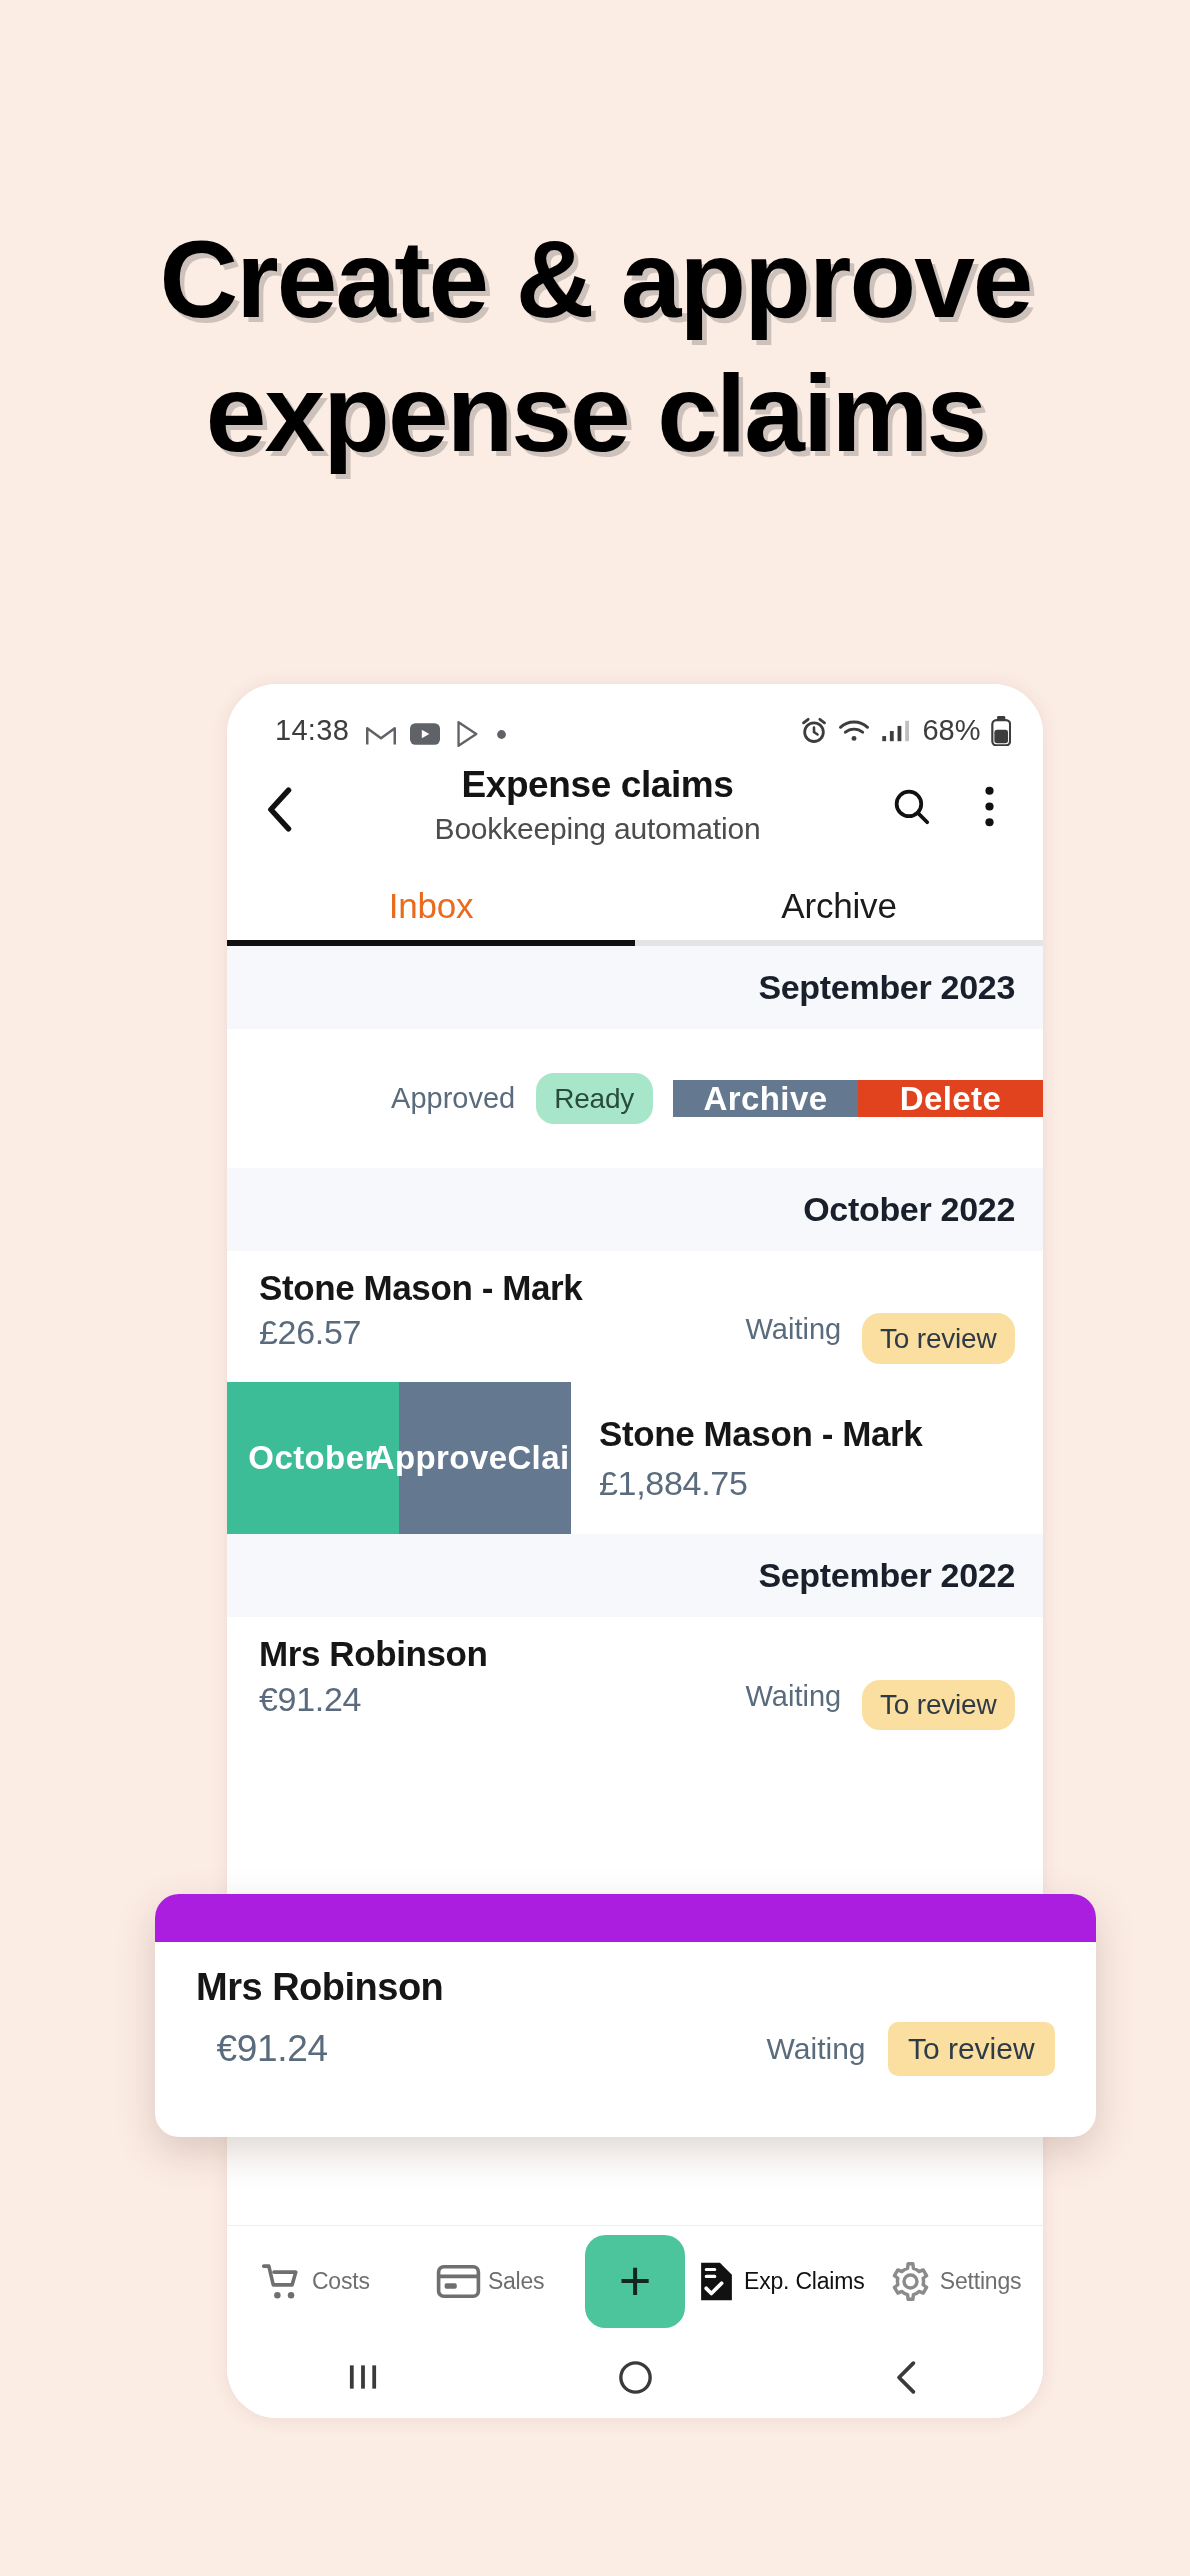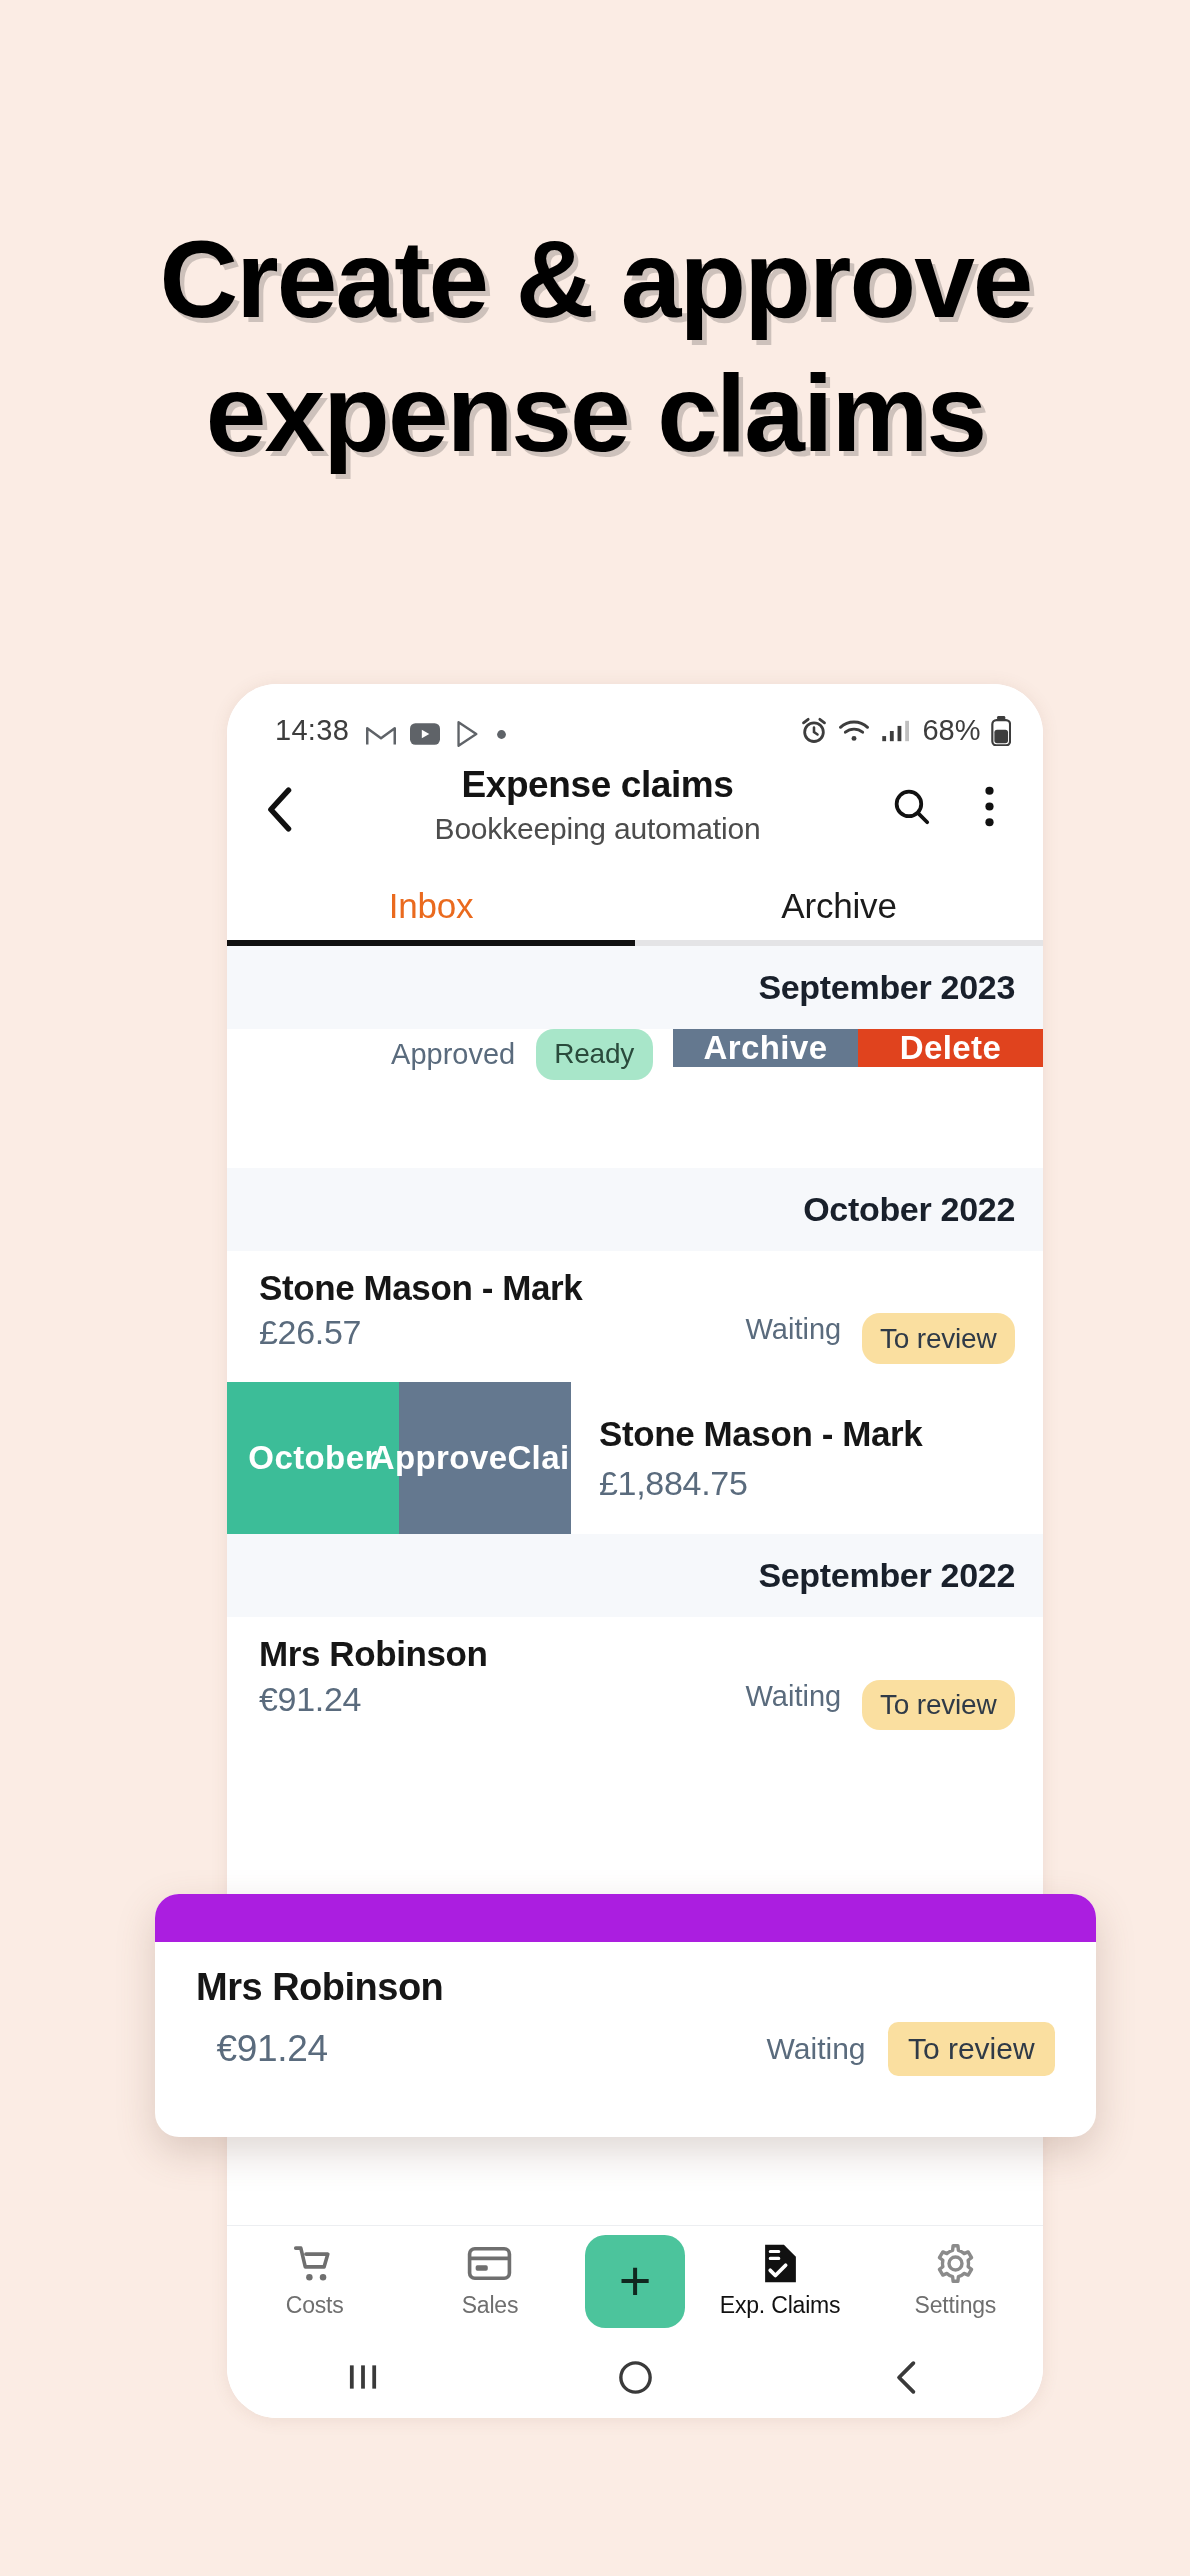--- a/index.html
+++ b/index.html
@@ -102,21 +102,21 @@
   .meta-spacer{ flex:1; }
   .status-text { font-size: 29px; color:#5a6b7d; margin-right: 20.4px;}
   .badge {
     font-size: 28px; padding: 9.3px 18.5px; border-radius: 18px;
     letter-spacing:-0.2px;
   }
   .badge.review { background:#fadfa0; color:#2f3a47; }
   .badge.ready  { background:#a8e6c9; color:#2a4b3c; }
 
   
-  .swipe-row { display:flex; background:#fff; height:139px; align-items:flex-start;}
+  .swipe-row { display:flex; background:#fff; height:139px; align-items:center;}
   .swipe-left-content {
     flex:1; display:flex; align-items:center; justify-content:flex-end;
     padding-right: 20.4px; background:#fff;
   }
   .swipe-action {
     display:flex; align-items:center; justify-content:center;
     color:#fff; font-size:33px; font-weight:bold; letter-spacing:0.4px;
     text-align:center; line-height:1.15;
   }
   .act-archive { background:#64788f; width:185px; }
@@ -148,21 +148,21 @@
   #float-card .fc-status { font-size:30px; color:#5a6b7d; margin-right:22px;}
   #float-card .fc-badge { font-size:30px; background:#fadfa0; color:#2f3a47; padding:10.2px 20.4px; border-radius:10.2px;}
 
   
   .bottomnav {
     position:absolute; left:0; bottom:82px; width:100%;
     height:111px; background:#fff;
     display:flex; align-items:center;
     border-top: 0.9px solid #eceef1;
   }
-  .navitem { flex:1; display:flex; flex-direction:column; align-items:center; justify-content:center; gap:7.4px;}
+  .navitem { flex:1; display:flex; flex-direction:row; align-items:center; justify-content:center; gap:7.4px;}
   .navlabel { font-size: 23px; color:#6f6f6f; letter-spacing:-0.2px;}
   .navitem.active .navlabel { color:#111; }
   .fab {
     width: 100px; height: 93px; border-radius: 20.4px; background:#4cc49c;
     display:flex; align-items:center; justify-content:center;
     flex: 0 0 auto; margin: 0 7.4px;
   }
   .fab-plus { font-size: 56px; color:#10281f; line-height:0.7; font-weight:300;}
 
   

